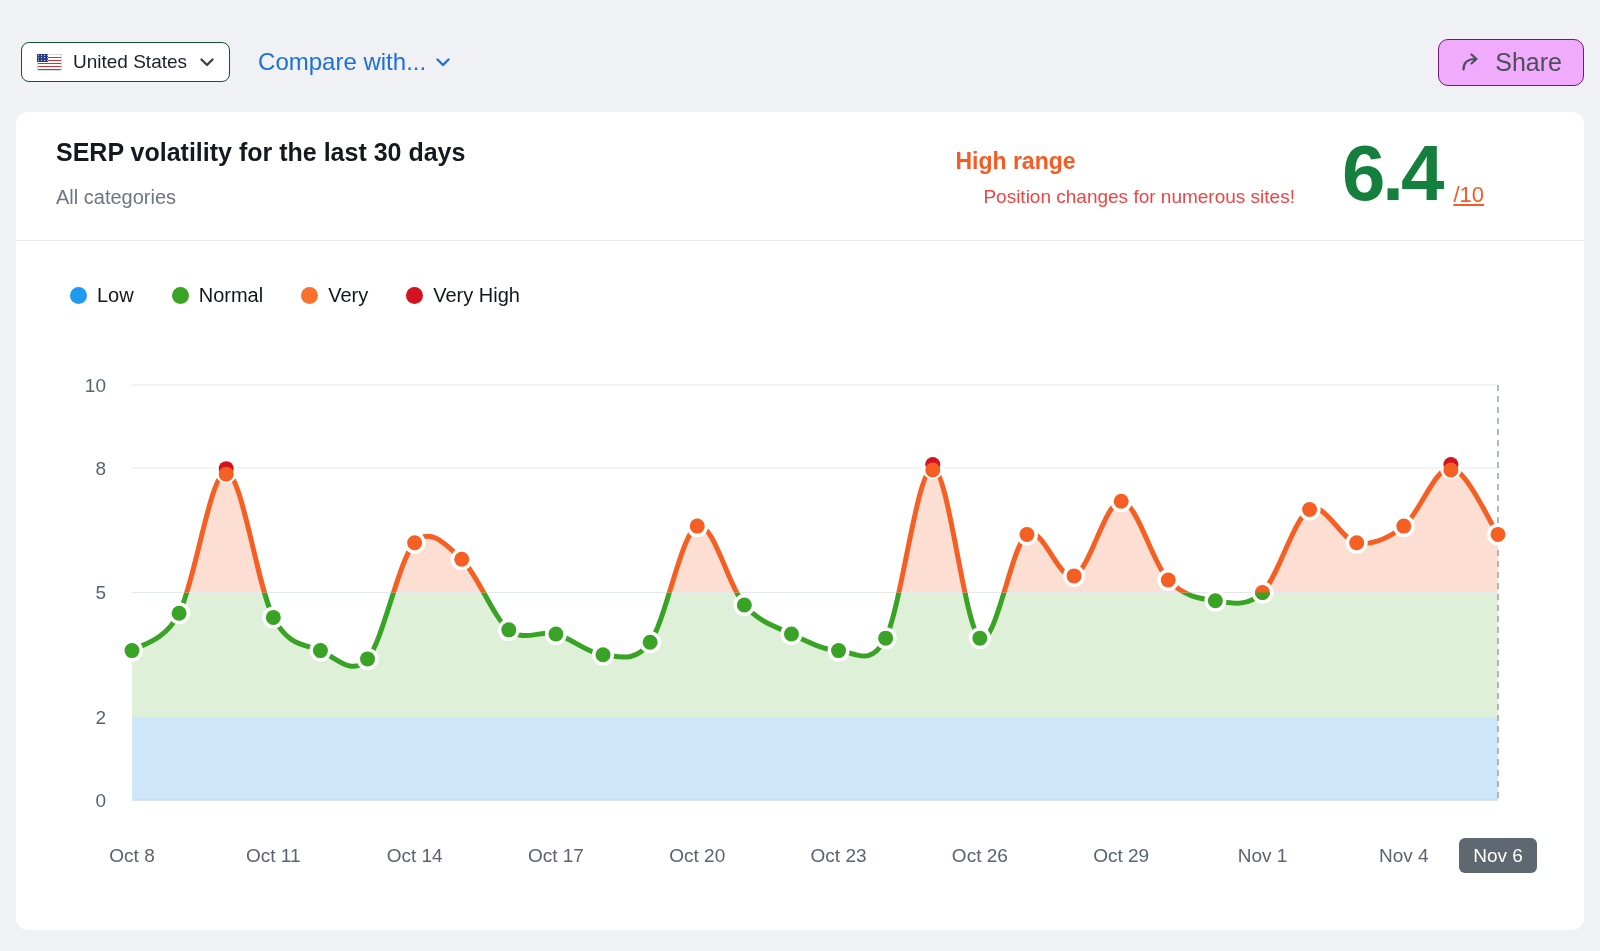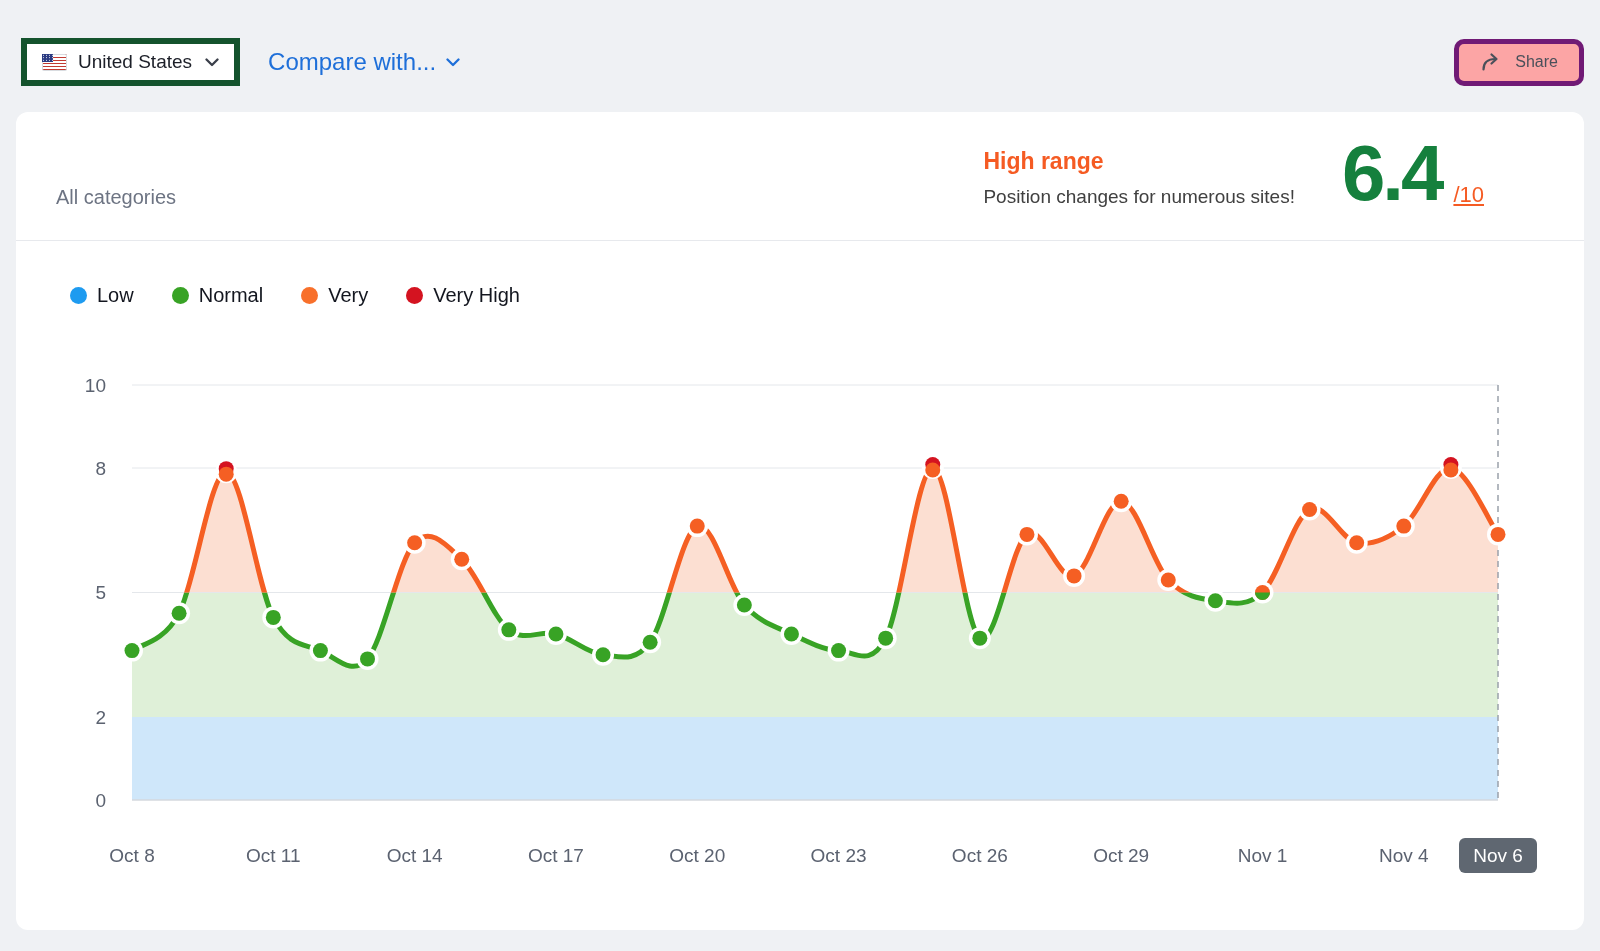--- a/index.html
+++ b/index.html
@@ -4,46 +4,46 @@
 <style>
   html,body{margin:0;padding:0;}
   body{
     width:1600px;height:951px;position:relative;overflow:hidden;
     background:#eff1f4;
     font-family:"Liberation Sans",sans-serif;
     -webkit-font-smoothing:antialiased;
   }
   
   .topbar{position:absolute;top:38px;left:21px;width:1563px;height:48px;display:flex;align-items:center;}
-  .pill{display:flex;align-items:center;gap:11px;height:48px;background:#fff;border:6px solid #14532d;
-        border-radius:0;padding:0 15px;box-sizing:border-box;cursor:pointer;}
+  .pill{display:flex;align-items:center;gap:11px;height:40px;background:#fff;border:1px solid #14532d;
+        border-radius:8px;padding:0 15px;box-sizing:border-box;cursor:pointer;}
   .flag{width:25px;height:17px;border-radius:2px;position:relative;flex:0 0 auto;
         background:repeating-linear-gradient(to bottom,#c23a32 0 1.5px,#fff 1.5px 3px);
         box-shadow:0 0 0 1px #d9dce0 inset;}
   .flag::after{content:"";position:absolute;left:0;top:0;width:11px;height:8px;background:#2b3b82;
         background-image:radial-gradient(#fff 0.6px,transparent 0.7px);background-size:3px 2.5px;}
   .country-label{font-size:19px;color:#1c1f28;white-space:nowrap;}
   .chev{flex:0 0 auto;margin-left:2px;}
   .segmented{display:flex;margin-left:17px;}
   .seg{display:flex;align-items:center;gap:11px;height:48px;padding:0 21px;font-size:19px;color:#1b1e27;
        background:#fff;border:1px solid #c7cbd1;box-sizing:border-box;cursor:pointer;font-family:inherit;}
   .seg-desktop{border-radius:8px;border:1.5px solid #3078d2;background:#d9eafc;z-index:2;}
   .seg-mobile{border-radius:0 8px 8px 0;margin-left:-2px;padding-left:25px;z-index:1;}
   .compare{display:flex;align-items:center;gap:10px;margin-left:28px;color:#1e6fd9;font-size:24px;
            cursor:pointer;text-decoration:none;white-space:nowrap;}
   .share{margin-left:auto;display:flex;align-items:center;gap:12px;height:47px;padding:0 21px;
-         background:#fca5a5;border:5px solid #701a75;border-radius:10px;font-size:16px;color:#4a505a;
+         background:#f0abfc;border:1px solid #701a75;border-radius:10px;font-size:25px;color:#4a505a;
          cursor:pointer;font-family:inherit;}
   
   .card{position:absolute;top:112px;left:16px;width:1568px;height:818px;background:#fff;border-radius:12px;}
   .title{position:absolute;left:40px;top:26px;font-size:25px;font-weight:700;color:#16181f;}
   .subtitle{position:absolute;left:40px;top:74px;font-size:20px;color:#6d7483;}
   .hdr-right{position:absolute;top:24px;right:100px;display:flex;align-items:flex-start;gap:47px;}
   .range-title{font-size:23px;font-weight:700;color:#f55b23;margin-top:12px;}
-  .range-desc{font-size:19px;color:#404040;margin-top:11px;}
+  .range-desc{font-size:19px;color:#ef4444;margin-top:11px;margin-left:28px;}
   .score-block{display:flex;align-items:flex-end;margin-top:6px;}
   .score{font-size:78px;font-weight:700;color:#15803d;line-height:0.82;letter-spacing:-3px;}
   .score-max{font-size:22px;font-weight:400;color:#f55b23;margin-left:12px;line-height:1;text-decoration:underline;}
   .divider{position:absolute;top:128px;left:0;width:100%;height:1px;background:#e7e9ed;}
   .legend{position:absolute;top:172px;left:54px;display:flex;gap:38px;align-items:center;}
   .legend-item{display:flex;align-items:center;gap:10px;}
   .legend-dot{width:17px;height:17px;border-radius:50%;flex:0 0 auto;}
   .legend-label{font-size:20px;color:#13161f;}
   #chart{position:absolute;top:240px;left:0;}
   #chart text{font-size:19px;fill:#5b6270;}
@@ -72,20 +72,21 @@
   <button class="share">
     <svg width="23" height="20" viewBox="0 0 23 20">
       <path d="M3.5 17.5 C3.5 10 8 7 15.5 7" fill="none" stroke="#4a505a" stroke-width="2.2" stroke-linecap="round"></path>
       <path d="M11.5 2.5 L16.5 7 L11.5 11.5" fill="none" stroke="#4a505a" stroke-width="2.2" stroke-linecap="round" stroke-linejoin="round"></path>
     </svg>
     <span>Share</span>
   </button>
 </div>
 
 <div class="card">
+  <div class="title">SERP volatility for the last 30 days</div>
   <div class="subtitle">All categories</div>
 
   <div class="hdr-right">
     <div class="range-block">
       <div class="range-title">High range</div>
       <div class="range-desc">Position changes for numerous sites!</div>
     </div>
     <div class="score-block">
       <span class="score">6.4</span>
       <span class="score-max">/10</span>

